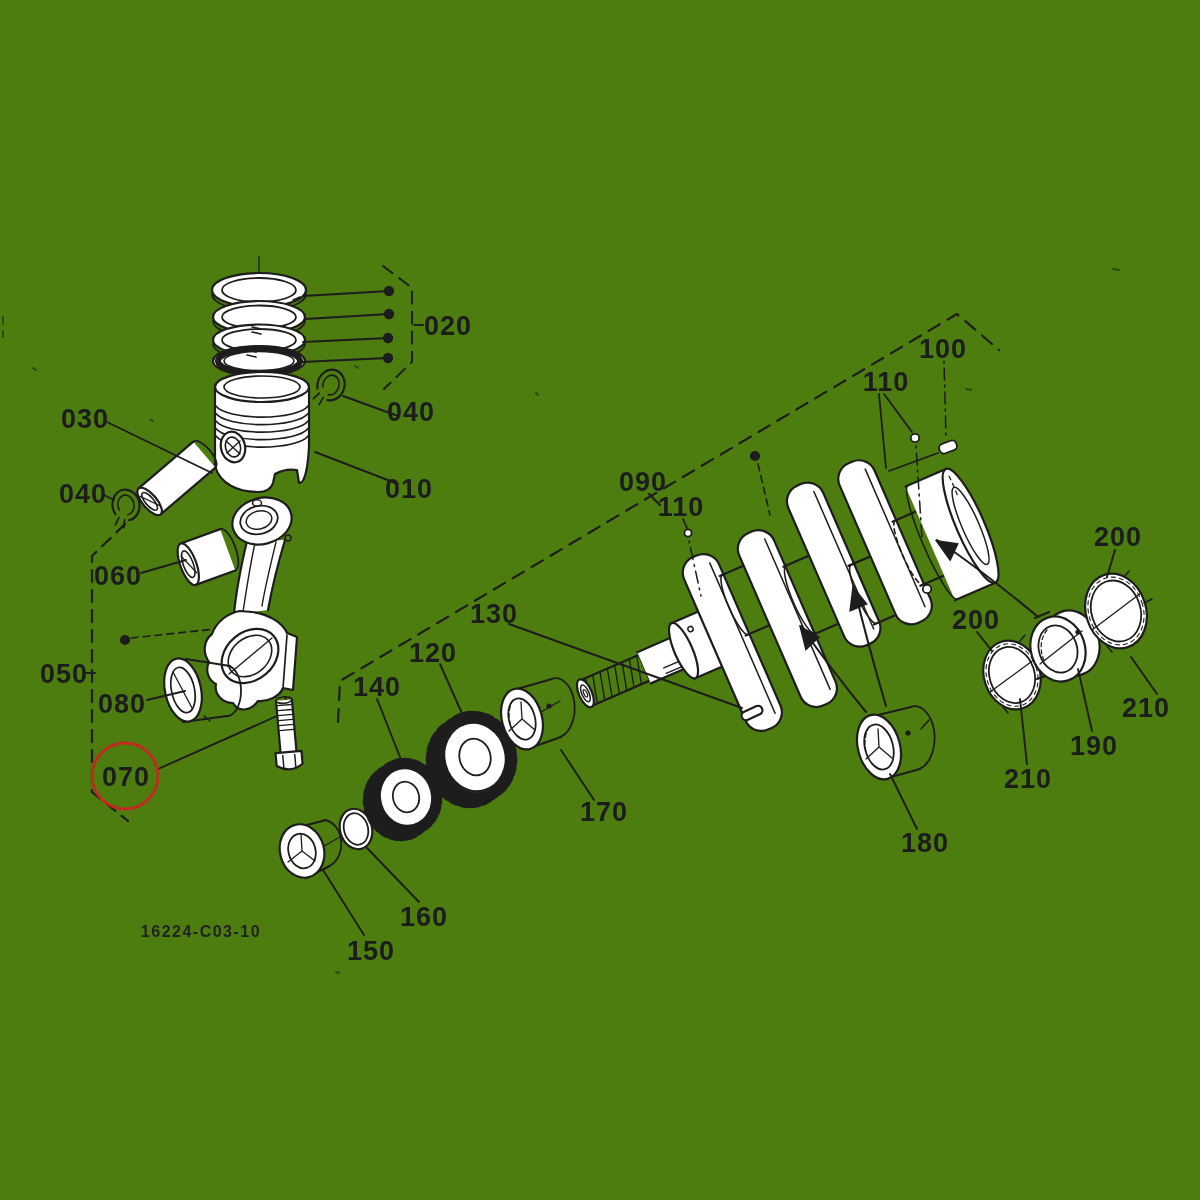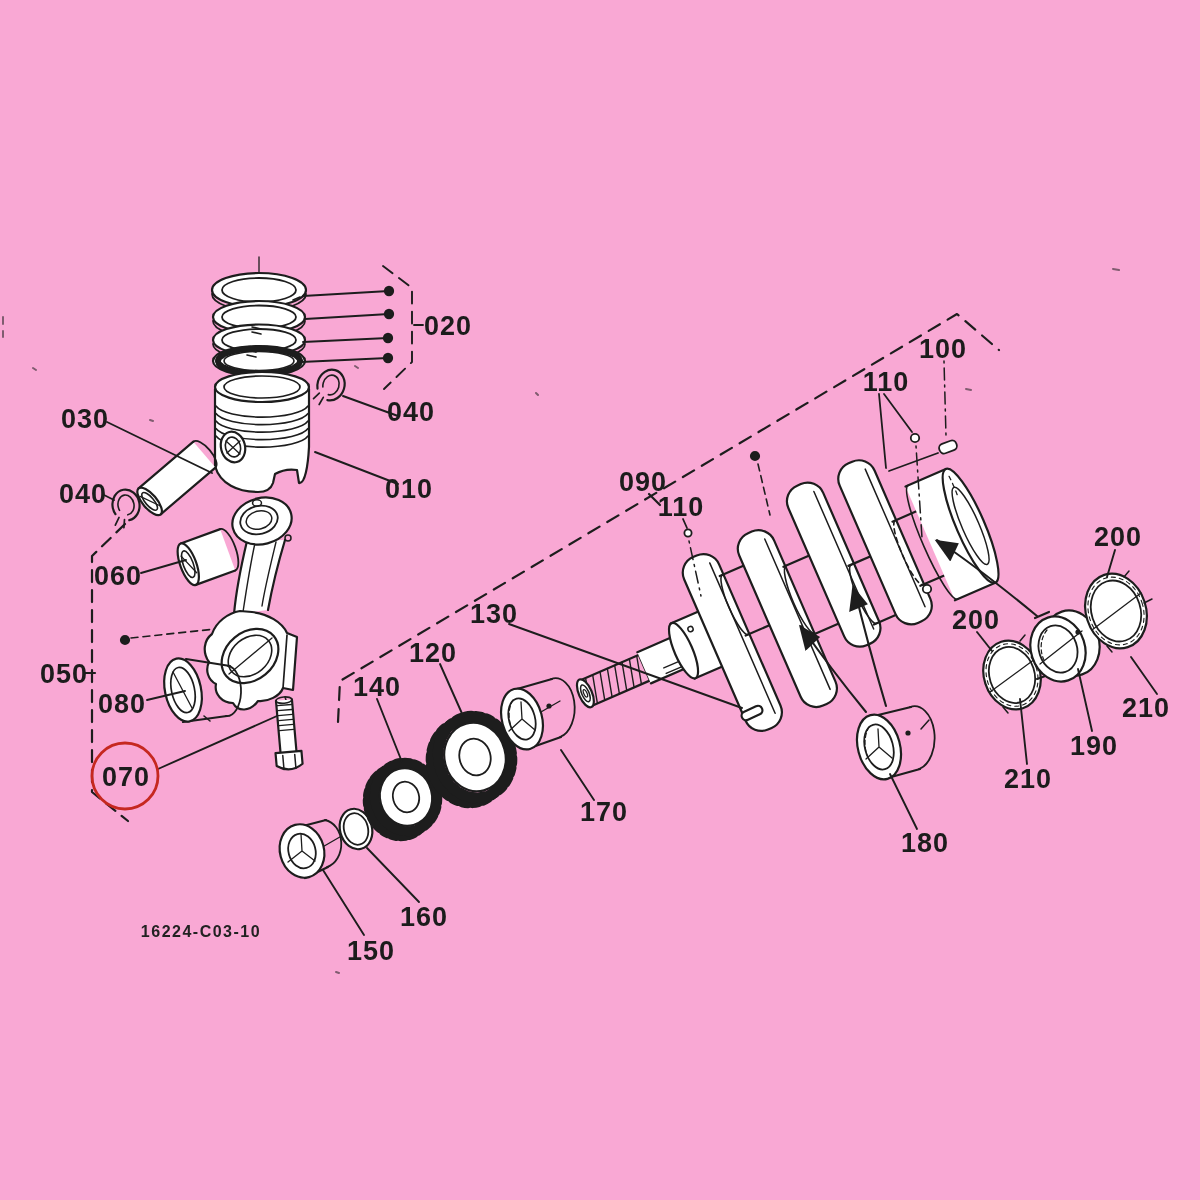--- a/index.html
+++ b/index.html
@@ -1,16 +1,16 @@
 <!DOCTYPE html>
 <html><head>
 <meta charset="utf-8">
 <style>
   html,body{margin:0;padding:0;background:#ffffff;}
-  .stage{position:relative;width:1200px;height:1200px;background:#f9a8d4;overflow:hidden;
+  .stage{position:relative;width:1200px;height:1200px;background:#4d7c0f;overflow:hidden;
          font-family:"Liberation Sans",sans-serif;}
   svg{position:absolute;left:0;top:0;}
   .lbl{font-family:"Liberation Sans",sans-serif;font-weight:700;font-size:27px;
        letter-spacing:1px;fill:#1c1c1c;cursor:pointer;}
   .lbl-sm{font-family:"Liberation Sans",sans-serif;font-weight:700;font-size:16px;
        letter-spacing:1.5px;fill:#222;}
 </style>
 </head>
 <body>
 

